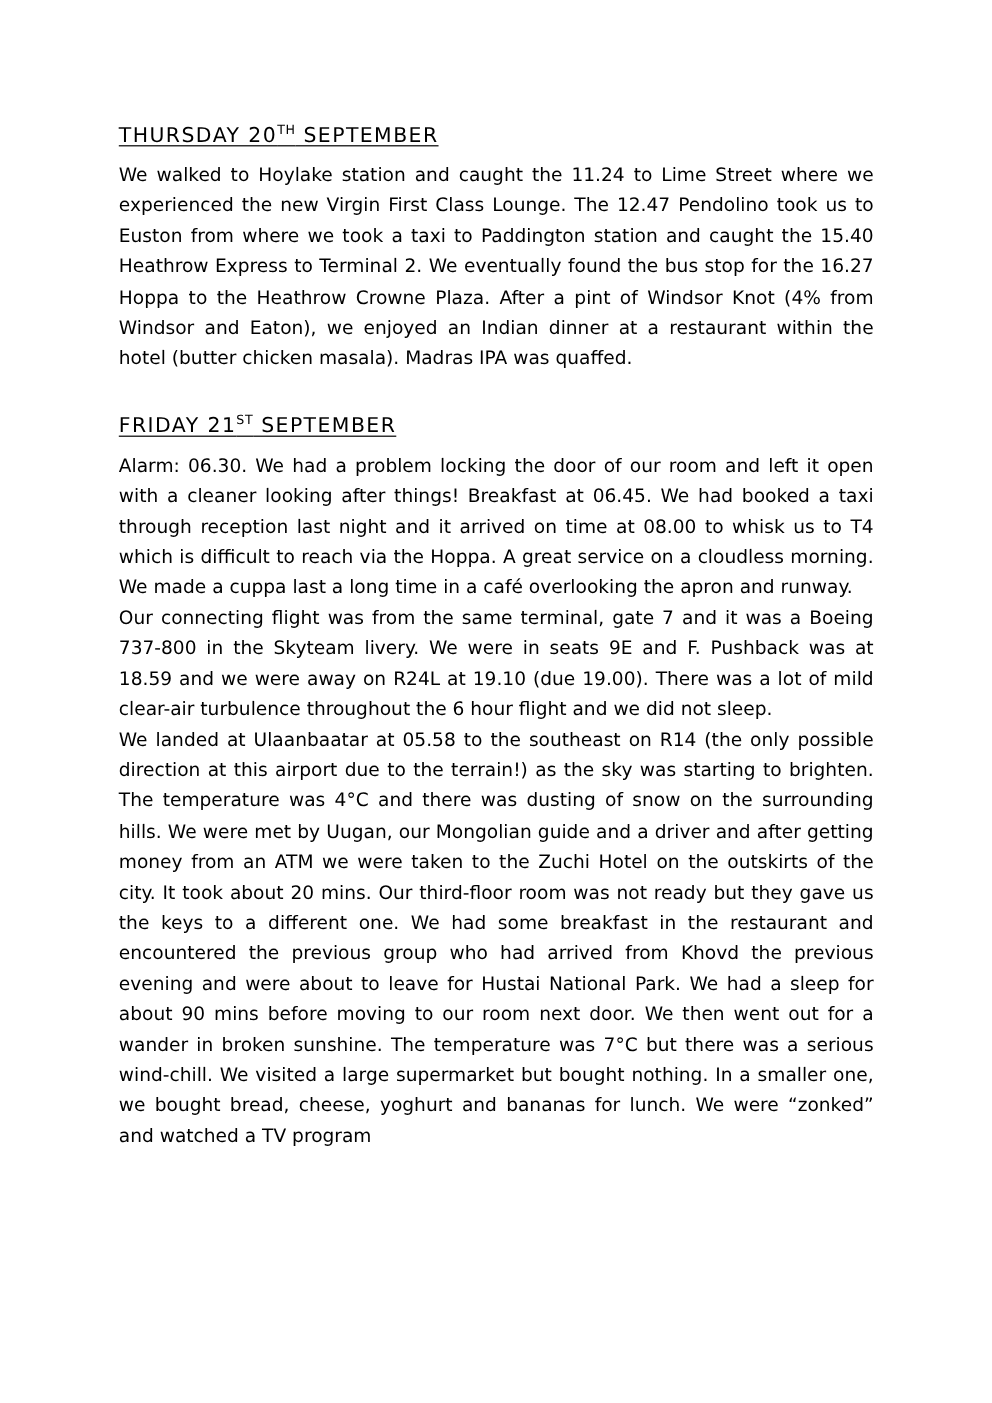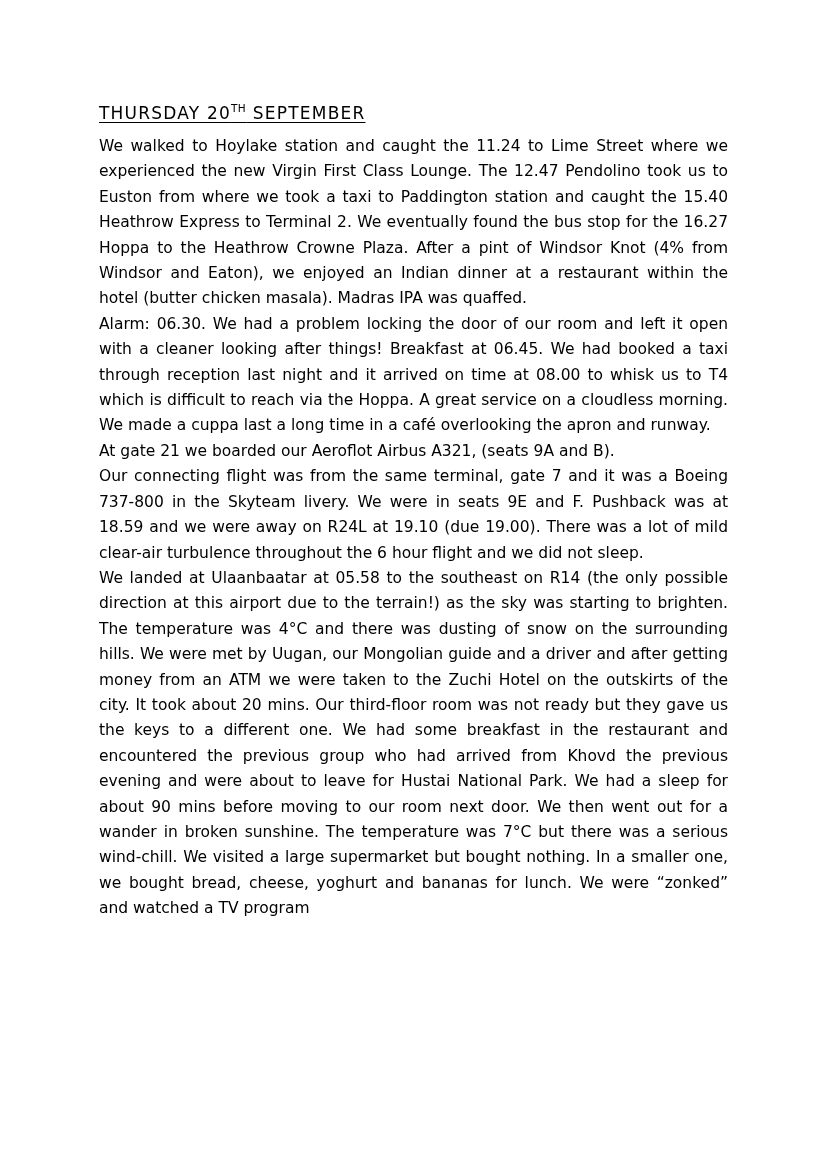--- a/index.html
+++ b/index.html
@@ -48,22 +48,22 @@
 <body>
 
 <div class="page">
 
   <section>
     <h2 class="day-heading"><span>THURSDAY 20</span><sup>TH</sup><span> SEPTEMBER</span></h2>
     <p class="diary-paragraph">We walked to Hoylake station and caught the 11.24 to Lime Street where we experienced the new Virgin First Class Lounge. The 12.47 Pendolino took us to Euston from where we took a taxi to Paddington station and caught the 15.40 Heathrow Express to Terminal 2. We eventually found the bus stop for the 16.27 Hoppa to the Heathrow Crowne Plaza. After a pint of Windsor Knot (4% from Windsor and Eaton), we enjoyed an Indian dinner at a restaurant within the hotel (butter chicken masala). Madras IPA was quaffed.</p>
   </section>
 
   <section>
+    <h2 class="day-heading"><span>FRIDAY 21</span><sup>ST</sup><span> SEPTEMBER</span></h2>
     <p class="diary-paragraph">Alarm: 06.30. We had a problem locking the door of our room and left it open with a cleaner looking after things! Breakfast at 06.45. We had booked a taxi through reception last night and it arrived on time at 08.00 to whisk us to T4 which is difficult to reach via the Hoppa. A great service on a cloudless morning. We made a cuppa last a long time in a café overlooking the apron and runway.</p>
-    <p class="diary-paragraph">At gate 21 we boarded our Aeroflot Airbus A321, (seats 9A and B).</p>
     <p class="diary-paragraph">Our connecting flight was from the same terminal, gate 7 and it was a Boeing 737-800 in the Skyteam livery. We were in seats 9E and F. Pushback was at 18.59 and we were away on R24L at 19.10 (due 19.00). There was a lot of mild clear-air turbulence throughout the 6 hour flight and we did not sleep.</p>
   </section>
 
   <section>
     <p class="diary-paragraph">We landed at Ulaanbaatar at 05.58 to the southeast on R14 (the only possible direction at this airport due to the terrain!) as the sky was starting to brighten. The temperature was 4°C and there was dusting of snow on the surrounding hills. We were met by Uugan, our Mongolian guide and a driver and after getting money from an ATM we were taken to the Zuchi Hotel on the outskirts of the city. It took about 20 mins. Our third-floor room was not ready but they gave us the keys to a different one. We had some breakfast in the restaurant and encountered the previous group who had arrived from Khovd the previous evening and were about to leave for Hustai National Park. We had a sleep for about 90 mins before moving to our room next door. We then went out for a wander in broken sunshine. The temperature was 7°C but there was a serious wind-chill. We visited a large supermarket but bought nothing. In a smaller one, we bought bread, cheese, yoghurt and bananas for lunch. We were “zonked” and watched a TV program</p>
   </section>
 
 </div>
 
 </body></html>

